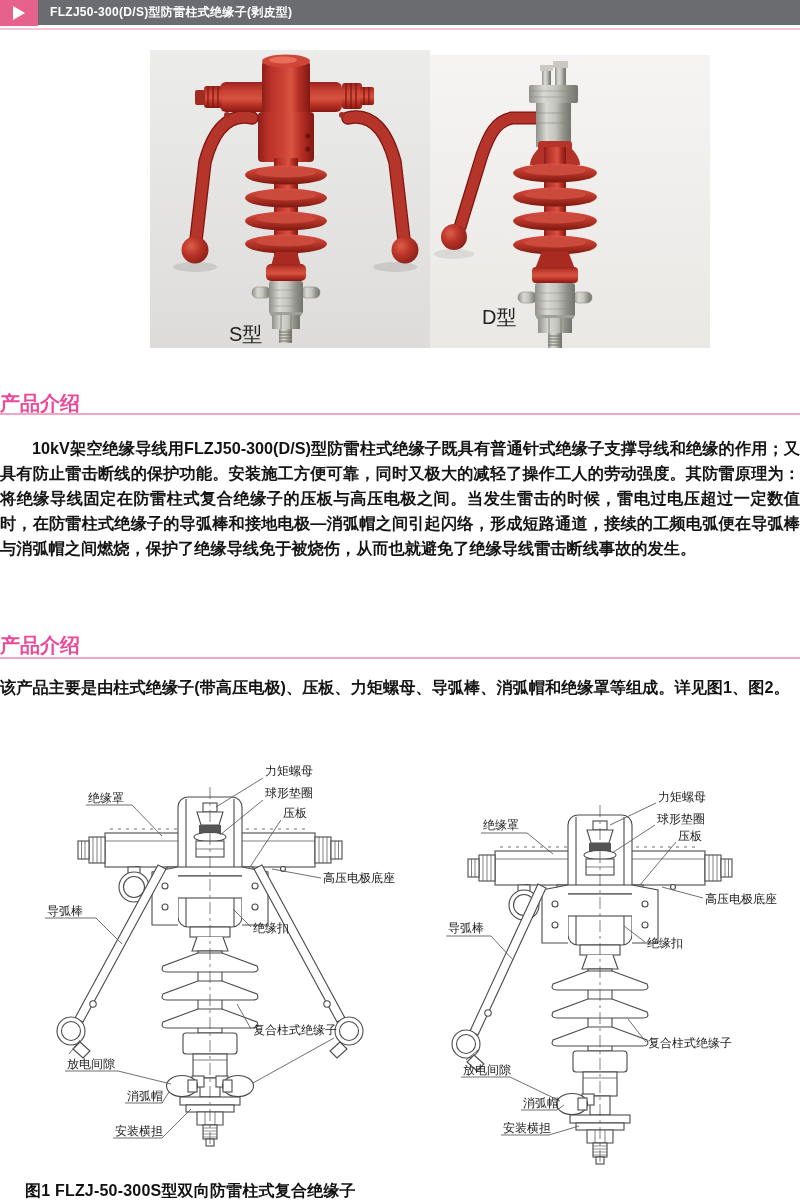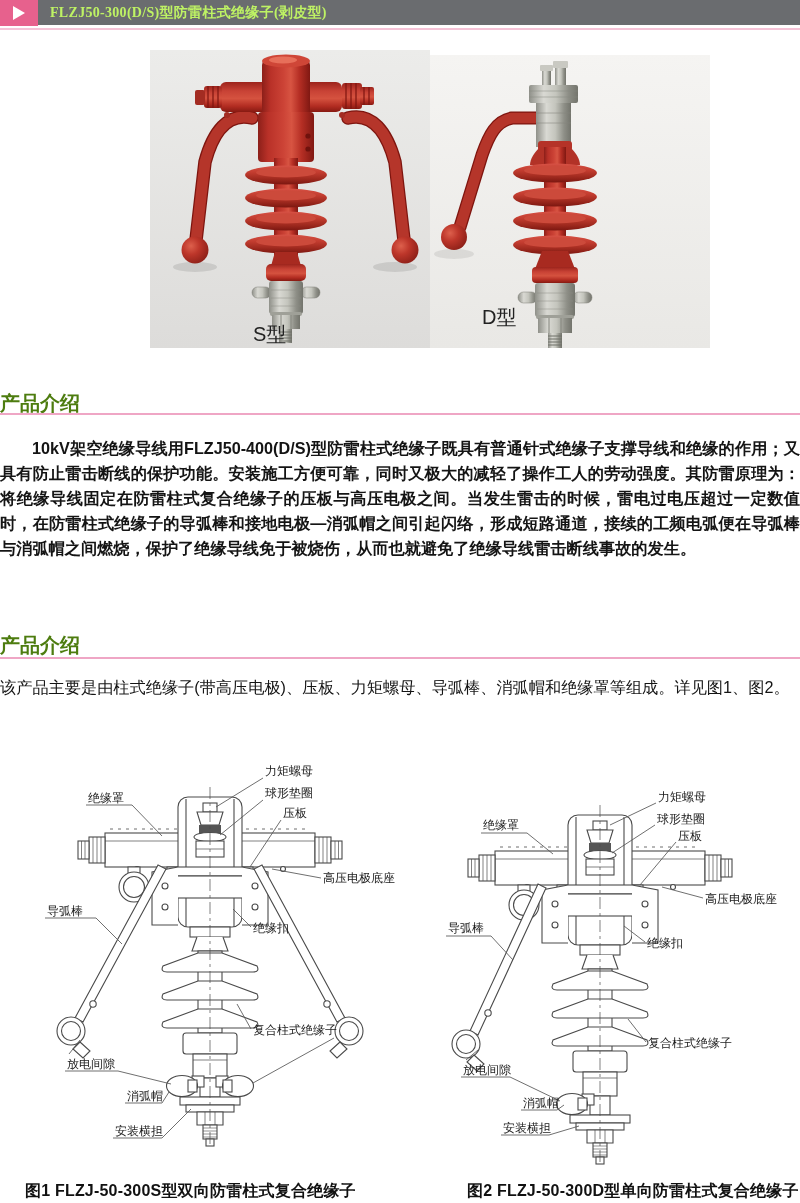--- a/index.html
+++ b/index.html
@@ -2,26 +2,26 @@
 <html><head>
 <meta charset="utf-8">
 <style>
 * { margin:0; padding:0; box-sizing:border-box; }
 body { width:800px; }
 .page { position:relative; width:800px; height:1203px; background:#fff; font-family:"Liberation Sans",sans-serif; overflow:hidden; color:#161616; }
 .abs { position:absolute; }
 .topbar { position:absolute; left:0px; top:0px; width:800px; height:25px; background:#6a6c6f; }
 .accent { position:absolute; left:0px; top:0px; width:38px; height:26px; background:#e7618d; }
 .tri { position:absolute; left:13px; top:6px; width:0; height:0; border-left:12px solid #fff; border-top:7px solid transparent; border-bottom:7px solid transparent; }
-.title { position:absolute; left:50px; top:0px; line-height:25px; font-size:14px; font-weight:bold; color:#bef264; letter-spacing:0.3px; white-space:nowrap;font-family:Liberation Serif, serif; }
+.title { position:absolute; left:50px; top:0px; line-height:25px; font-size:12px; font-weight:bold; color:#ffffff; letter-spacing:0.3px; white-space:nowrap; }
 .header-rule { position:absolute; left:0px; top:28px; width:800px; height:2px; background:#f6c3d7; }
-.h2 { position:absolute; left:0px; font-size:20px; font-weight:bold; color:#4d7c0f; }
+.h2 { position:absolute; left:0px; font-size:20px; font-weight:bold; color:#ec4899; }
 .rule { position:absolute; left:0px; width:800px; height:2px; background:#efa6c5; }
 .para { position:absolute; left:0px; top:436px; width:800px; font-size:16.2px; line-height:25px; text-align:justify; text-indent:32px; color:#141414; font-weight:600; }
-.desc { position:absolute; left:0px; top:677px; width:740px; font-size:16.2px; color:#141414; font-weight:400; white-space:nowrap; }
+.desc { position:absolute; left:0px; top:677px; width:740px; font-size:16.2px; color:#141414; font-weight:700; white-space:nowrap; }
 .photo-label { position:absolute; font-size:20px; color:#222; font-weight:500; }
 .caption { position:absolute; top:1181px; font-size:16px; font-weight:600; color:#111; letter-spacing:0.2px; white-space:nowrap;text-align:right; }
 svg text { font-family:"Liberation Sans",sans-serif; font-size:12px; fill:#1c1c1c; }
 </style>
 </head>
 <body>
 
 <div class="page">
 
   <div class="topbar">
@@ -163,26 +163,26 @@
       <rect x="105" y="228" width="40" height="34" rx="3" fill="url(#met)"></rect>
       <path d="M107,238 h36 M107,246 h36 M107,254 h36" stroke="#8a8b83" stroke-width="0.8" opacity="0.6"></path>
       <rect x="106" y="260" width="38" height="4" rx="2" fill="#9fa098"></rect>
       <rect x="108" y="263" width="34" height="15" fill="url(#met)"></rect>
       <path d="M119,263 v15 M131,263 v15" stroke="#83847c" stroke-width="1"></path>
       <rect x="118" y="278" width="14" height="15" fill="url(#met)"></rect>
       <path d="M118,281 h14 M118,284 h14 M118,287 h14 M118,290 h14" stroke="#6f7069" stroke-width="1"></path>
     </g>
   </svg>
 
-  <div class="photo-label" style="left:229px;top:321px;margin-left:24px;">S型</div>
+  <div class="photo-label" style="left:229px;top:321px;">S型</div>
   <div class="photo-label" style="left:482px;top:304px;">D型</div>
 
   <div class="h2" style="top:390px;">产品介绍</div>
   <div class="rule" style="top:413px;"></div>
-  <p class="para">10kV架空绝缘导线用FLZJ50-400(D/S)型防雷柱式绝缘子既具有普通针式绝缘子支撑导线和绝缘的作用；又具有防止雷击断线的保护功能。安装施工方便可靠，同时又极大的减轻了操作工人的劳动强度。其防雷原理为：将绝缘导线固定在防雷柱式复合绝缘子的压板与高压电极之间。当发生雷击的时候，雷电过电压超过一定数值时，在防雷柱式绝缘子的导弧棒和接地电极—消弧帽之间引起闪络，形成短路通道，接续的工频电弧便在导弧棒与消弧帽之间燃烧，保护了绝缘导线免于被烧伤，从而也就避免了绝缘导线雷击断线事故的发生。</p>
+  <p class="para">10kV架空绝缘导线用FLZJ50-300(D/S)型防雷柱式绝缘子既具有普通针式绝缘子支撑导线和绝缘的作用；又具有防止雷击断线的保护功能。安装施工方便可靠，同时又极大的减轻了操作工人的劳动强度。其防雷原理为：将绝缘导线固定在防雷柱式复合绝缘子的压板与高压电极之间。当发生雷击的时候，雷电过电压超过一定数值时，在防雷柱式绝缘子的导弧棒和接地电极—消弧帽之间引起闪络，形成短路通道，接续的工频电弧便在导弧棒与消弧帽之间燃烧，保护了绝缘导线免于被烧伤，从而也就避免了绝缘导线雷击断线事故的发生。</p>
 
   <div class="h2" style="top:632px;">产品介绍</div>
   <div class="rule" style="top:657px;"></div>
   <p class="desc">该产品主要是由柱式绝缘子(带高压电极)、压板、力矩螺母、导弧棒、消弧帽和绝缘罩等组成。详见图1、图2。</p>
 
   <svg width="0" height="0" style="position:absolute;">
     <defs>
       <g id="ins-core" stroke="#4a4a4a" stroke-width="1.1" fill="none">
         <line x1="100" y1="84" x2="300" y2="84" stroke-dasharray="3 5" stroke-width="0.8"></line>
         <rect x="95" y="88" width="210" height="34" fill="#fff"></rect>
@@ -323,15 +323,14 @@
     <text x="305" y="140">高压电极底座</text>
     <text x="48" y="169">导弧棒</text>
     <text x="247" y="184">绝缘扣</text>
     <text x="248" y="284">复合柱式绝缘子</text>
     <text x="63" y="311">放电间隙</text>
     <text x="123" y="344">消弧帽</text>
     <text x="103" y="369">安装横担</text>
   </svg>
 
   <div class="caption" style="left:25px;">图1 FLZJ-50-300S型双向防雷柱式复合绝缘子</div>
-  <div class="caption" style="left:467px;">图2 FLZJ-50-300D型单向防雷柱式复合绝缘子</div>
 
 </div>
 
 </body></html>

